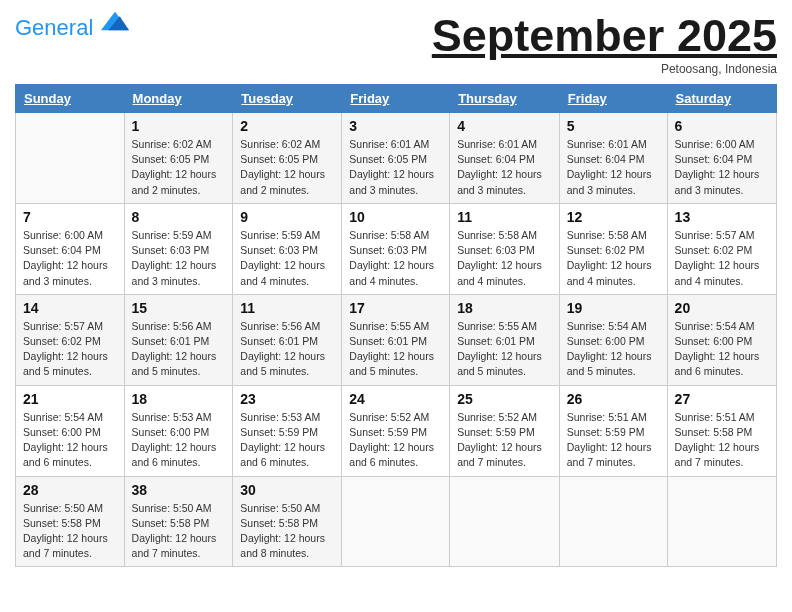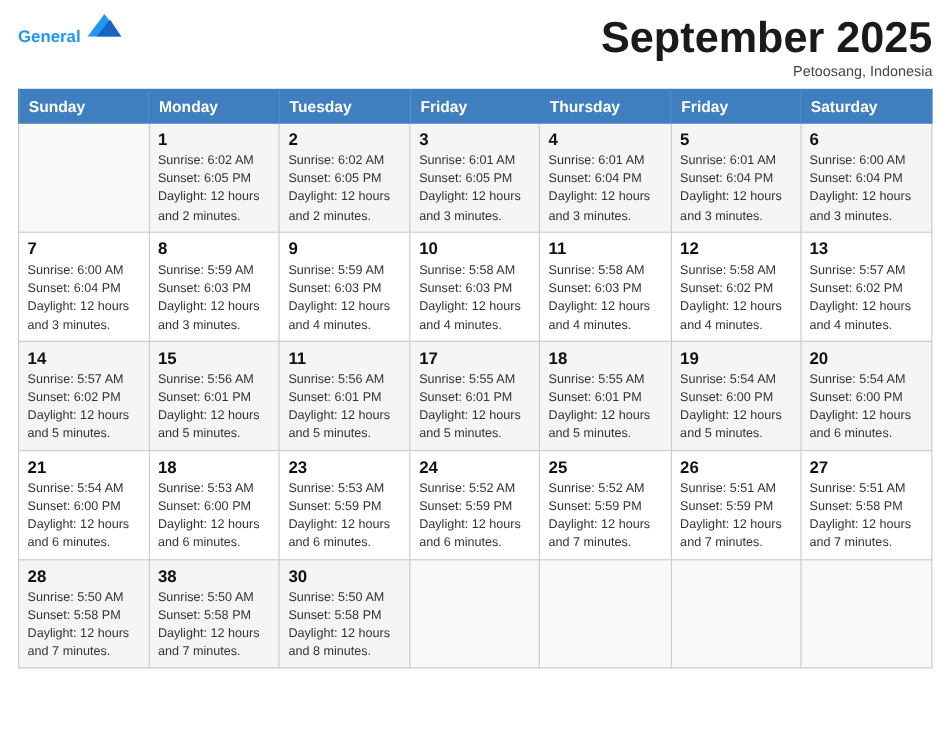--- a/index.html
+++ b/index.html
@@ -15,59 +15,61 @@
       justify-content: space-between;
       align-items: flex-start;
       margin-bottom: 8px;
     }
     .logo {
       display: flex;
       align-items: center;
       margin-top: 5px;
     }
     .logo-text {
-      font-size: 14px;
-      font-weight: bold;
+      font-size: 22px;
+      font-weight: normal;
       color: #1a1a1a;
       line-height: 1.1;
     }
     .logo-text span {
       color: #2196F3;
     }
     .logo-icon {
       width: 28px;
       height: 28px;
       margin-left: 2px;
       margin-top: -8px;
     }
     .title-area {
       text-align: right;
     }
     .month-title {
-      font-size: 36px;
+      font-size: 45px;
       font-weight: bold;
       color: #1a1a1a;
+      text-decoration: underline;
     }
     .subtitle {
       font-size: 12px;
       color: #444;
     }
     .calendar {
       width: 100%;
       border-collapse: collapse;
       border: 1px solid #ccc;
     }
     .calendar th {
       background-color: #3F7FBF;
       color: #fff;
       text-align: left;
       padding: 6px 8px;
       font-size: 13px;
       font-weight: bold;
       border: 1px solid #3F7FBF;
+      text-decoration: underline;
     }
     .calendar td {
       vertical-align: top;
       padding: 5px 7px;
       border: 1px solid #ccc;
       width: 113px;
       min-height: 80px;
       font-size: 11px;
       color: #333;
       background: #fff;

